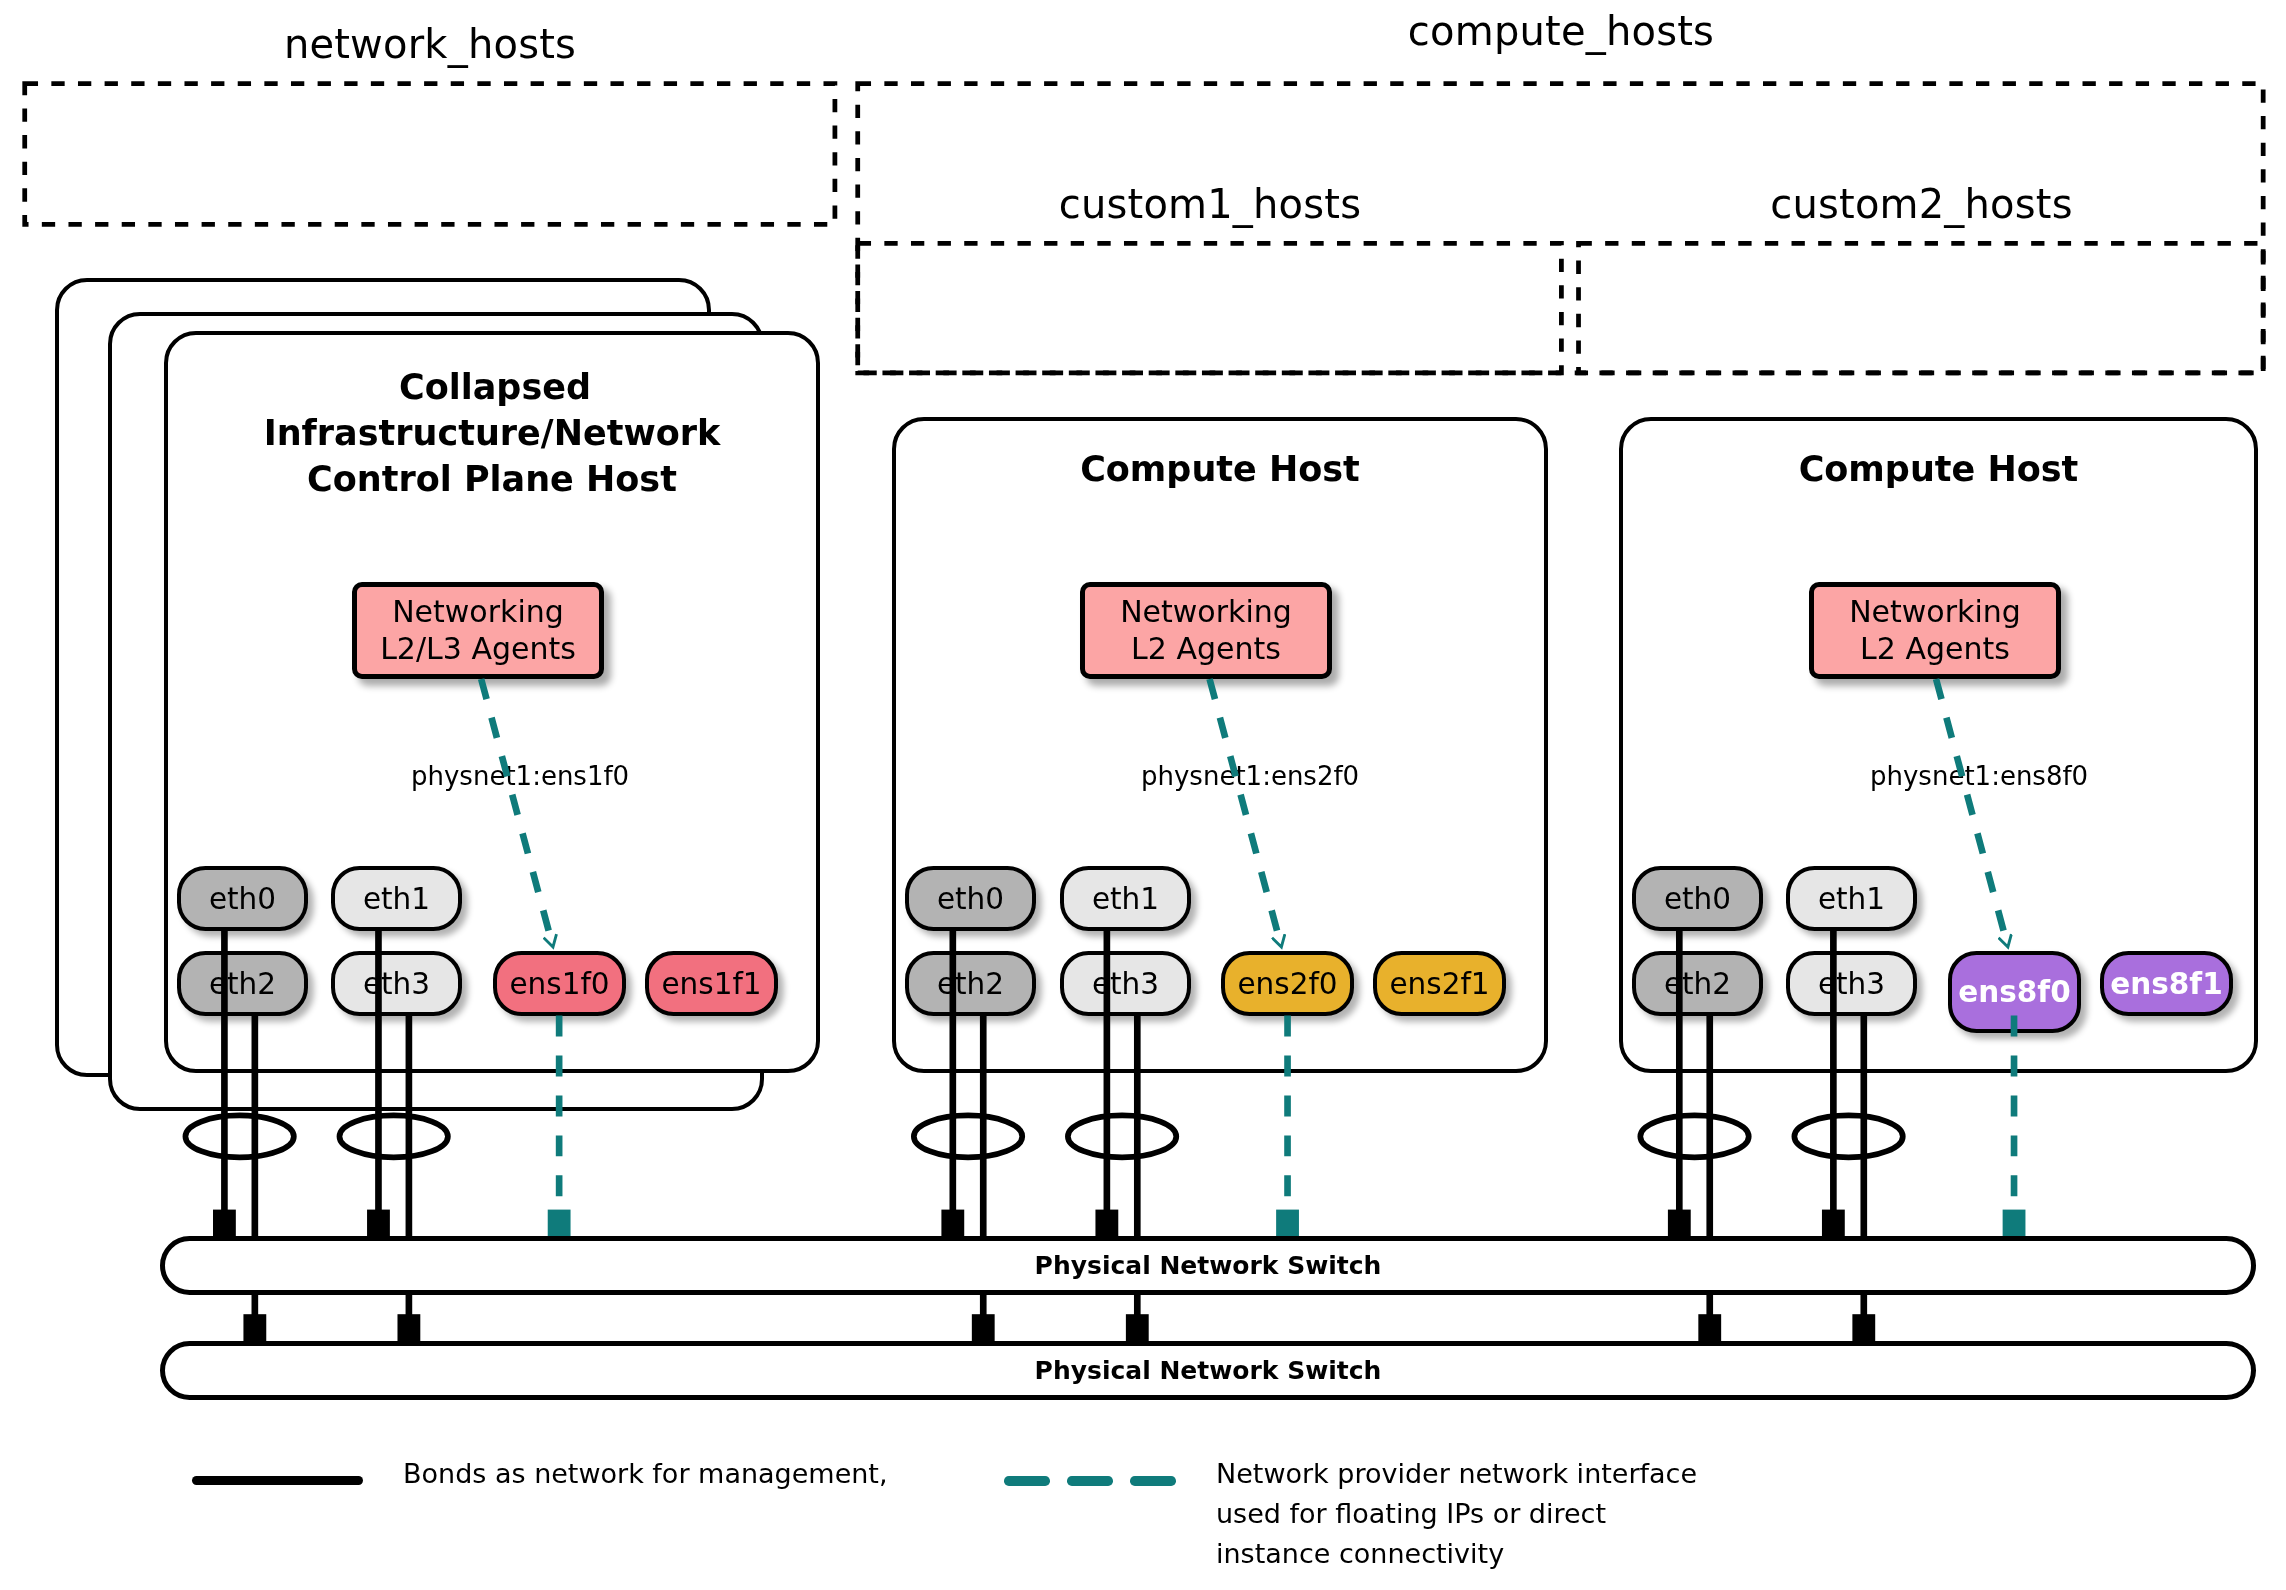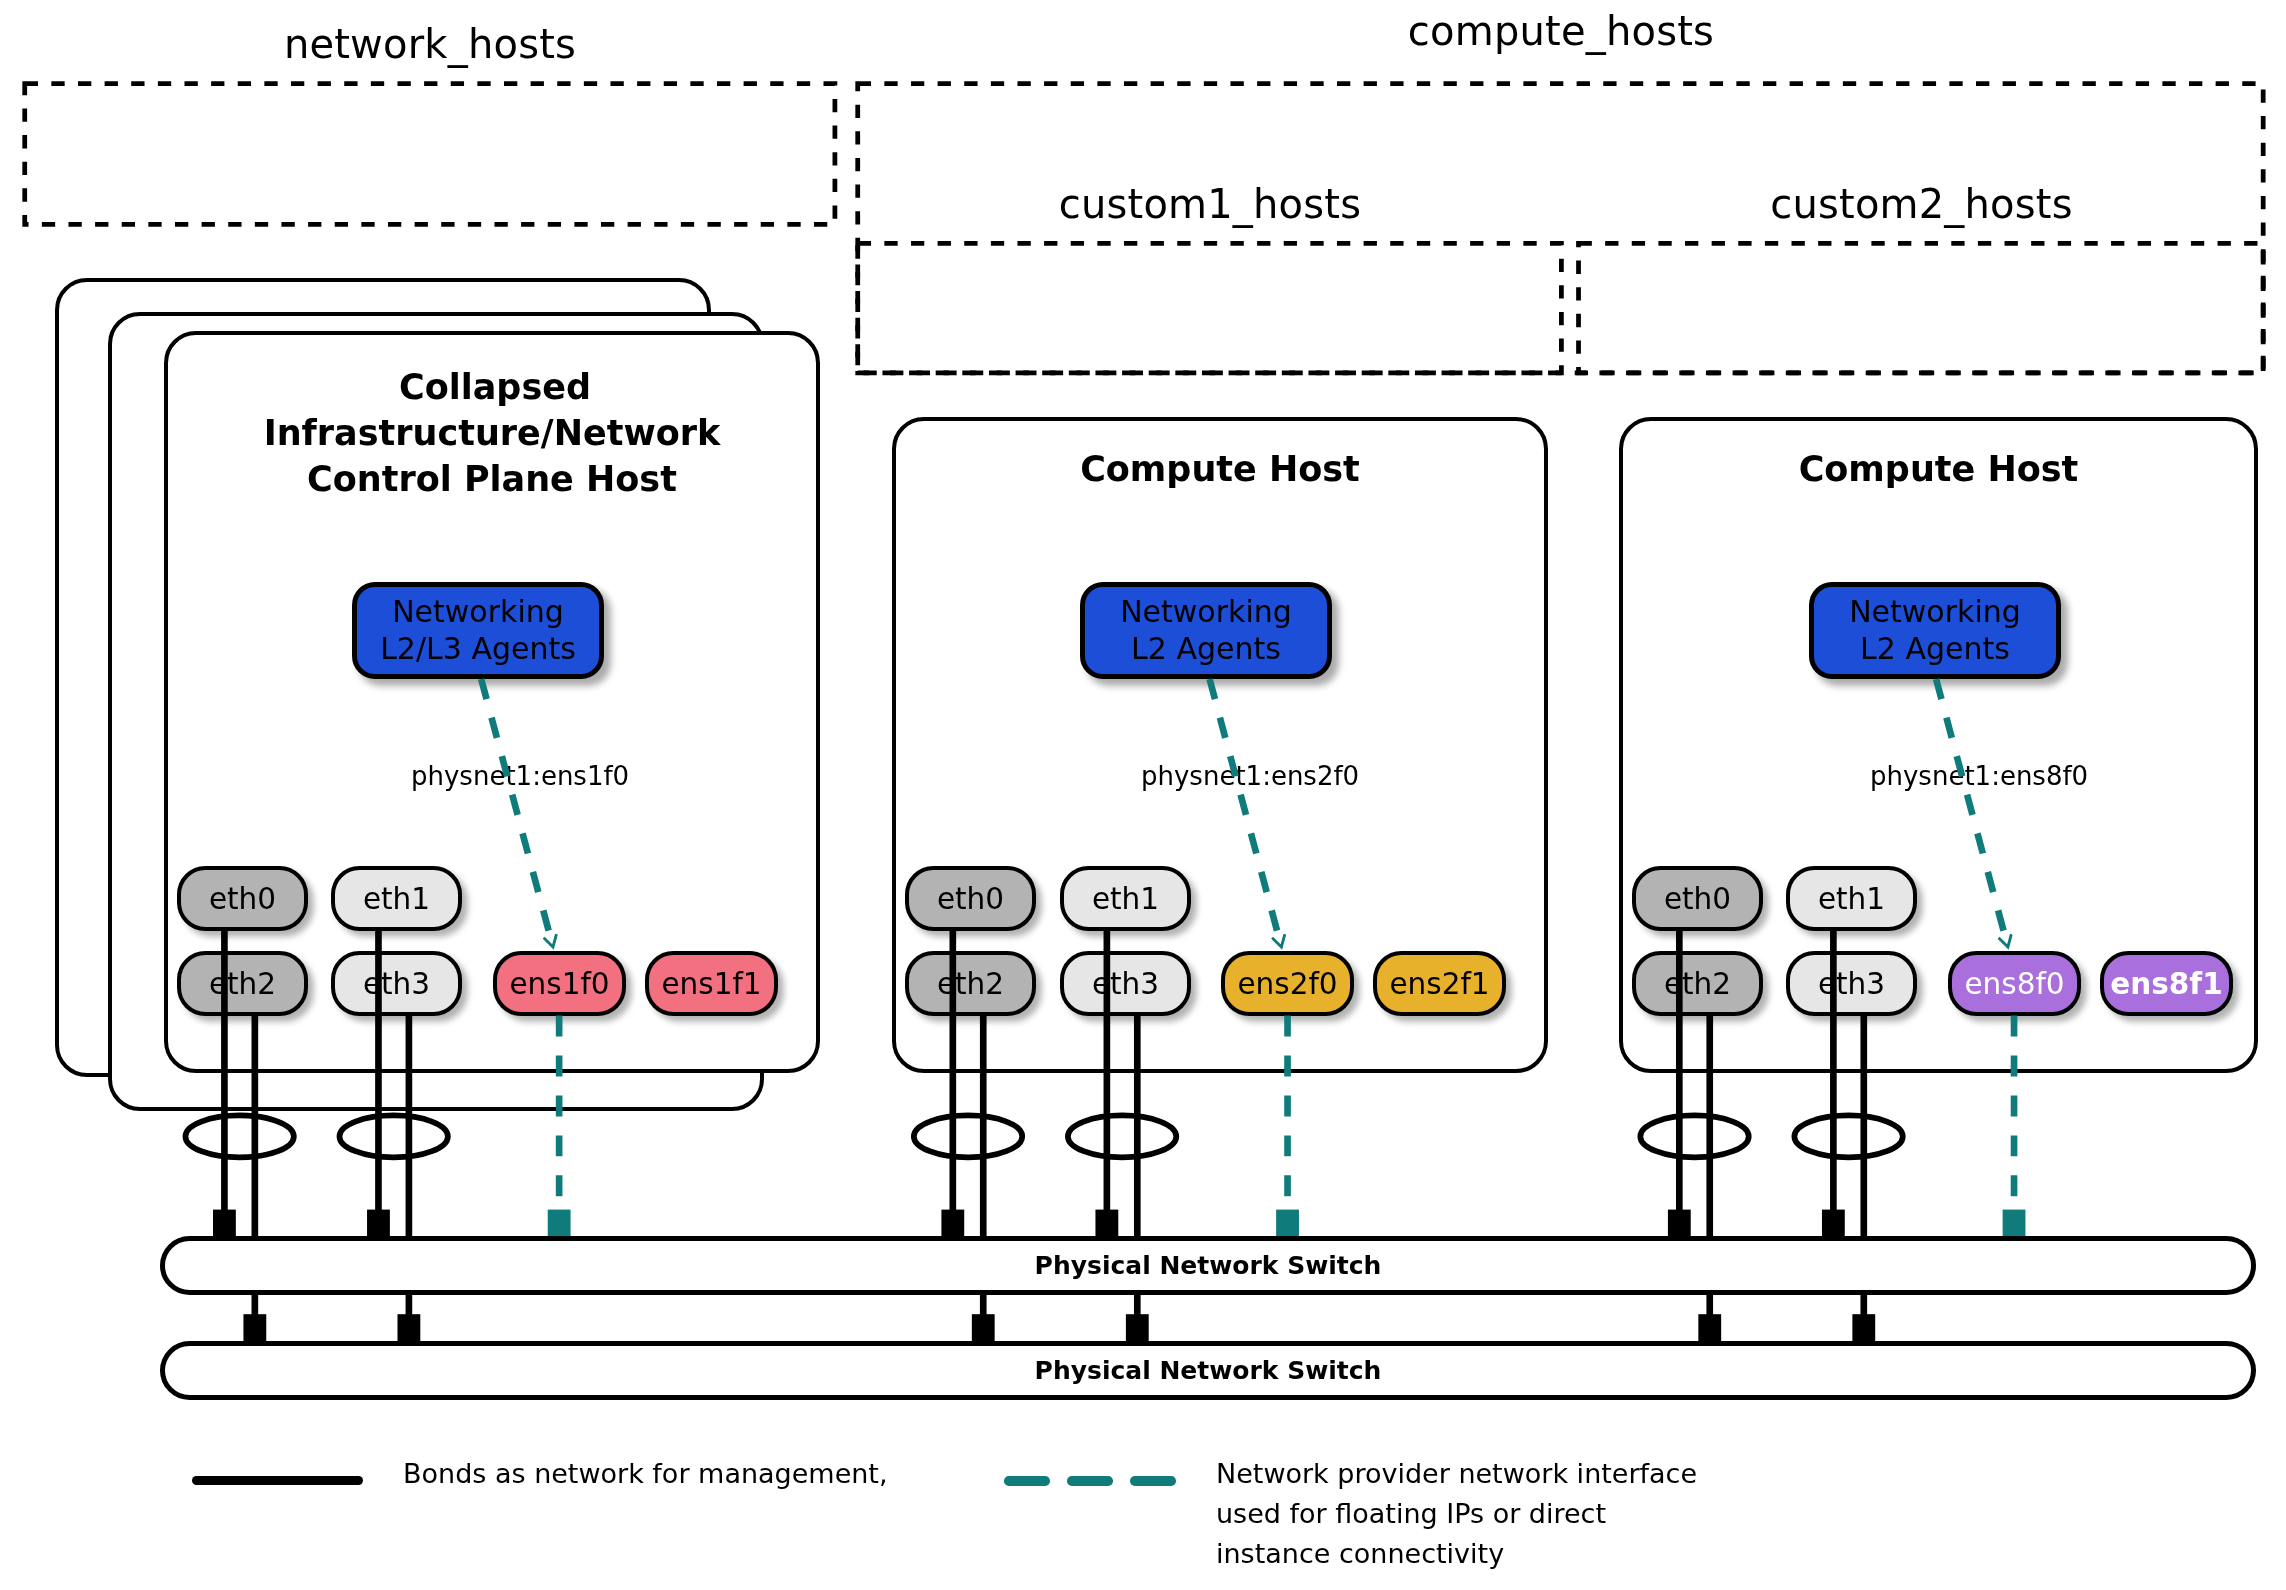--- a/index.html
+++ b/index.html
@@ -15,22 +15,22 @@
 
   
   .host-card{position:absolute;background:#fff;border:4.8px solid #000;
              border-radius:32px;box-sizing:border-box;}
   .host-ghost{position:absolute;background:#fff;border:4.8px solid #000;
              border-radius:32px;box-sizing:border-box;}
   .host-title{position:absolute;left:0;right:0;text-align:center;
               font-size:35px;font-weight:bold;color:#000;line-height:1.28;}
 
   
-  .agent{position:absolute;background:#1d4ed8;border:5.7px solid #000;
-         border-radius:23px;box-sizing:border-box;display:flex;
+  .agent{position:absolute;background:#fca5a5;border:5.7px solid #000;
+         border-radius:10px;box-sizing:border-box;display:flex;
          flex-direction:column;align-items:center;justify-content:center;
          font-size:30px;color:#000;line-height:1.22;
          box-shadow:6.7px 6.7px 7.6px rgba(0,0,0,.33);}
 
   
   .physnet{position:absolute;font-size:26px;color:#000;white-space:nowrap;}
 
   
   .nic{position:absolute;border:4.8px solid #000;border-radius:28.5px;
        box-sizing:border-box;display:flex;align-items:center;
@@ -118,21 +118,21 @@
   <div class="agent" style="left:1809px;top:582px;width:252px;height:97px;">
     <div>Networking</div>
     <div>L2 Agents</div>
   </div>
   <div class="physnet" style="left:1870px;top:761px;">physnet1:ens8f0</div>
 
   <div class="nic dark" style="left:1632px;top:866px;width:131px;height:65px;">eth0</div>
   <div class="nic light" style="left:1786px;top:866px;width:131px;height:65px;">eth1</div>
   <div class="nic dark" style="left:1632px;top:951px;width:131px;height:65px;">eth2</div>
   <div class="nic light" style="left:1786px;top:951px;width:131px;height:65px;">eth3</div>
-  <div class="nic purple" style="left:1948px;top:951px;width:133px;height:65px;">ens8f0</div>
+  <div class="nic purple" style="left:1948px;top:951px;width:133px;height:82px;font-weight:bold;">ens8f0</div>
   <div class="nic purple" style="left:2100px;top:951px;width:133px;height:65px;font-weight:bold;">ens8f1</div>
 
   <svg class="layer" viewBox="0 0 2404 1672" width="2286" height="1590">
     <defs>
       <marker id="ah" markerWidth="16" markerHeight="16" refX="7" refY="8" orient="auto" markerUnits="userSpaceOnUse">
         <path d="M1,1 L13,8 L1,15" fill="none" stroke="#0f7b7b" stroke-width="3"></path>
       </marker>
     </defs>
 
     <path d="M236,978 L236,1290" stroke="#000" stroke-width="7" fill="none"></path>

